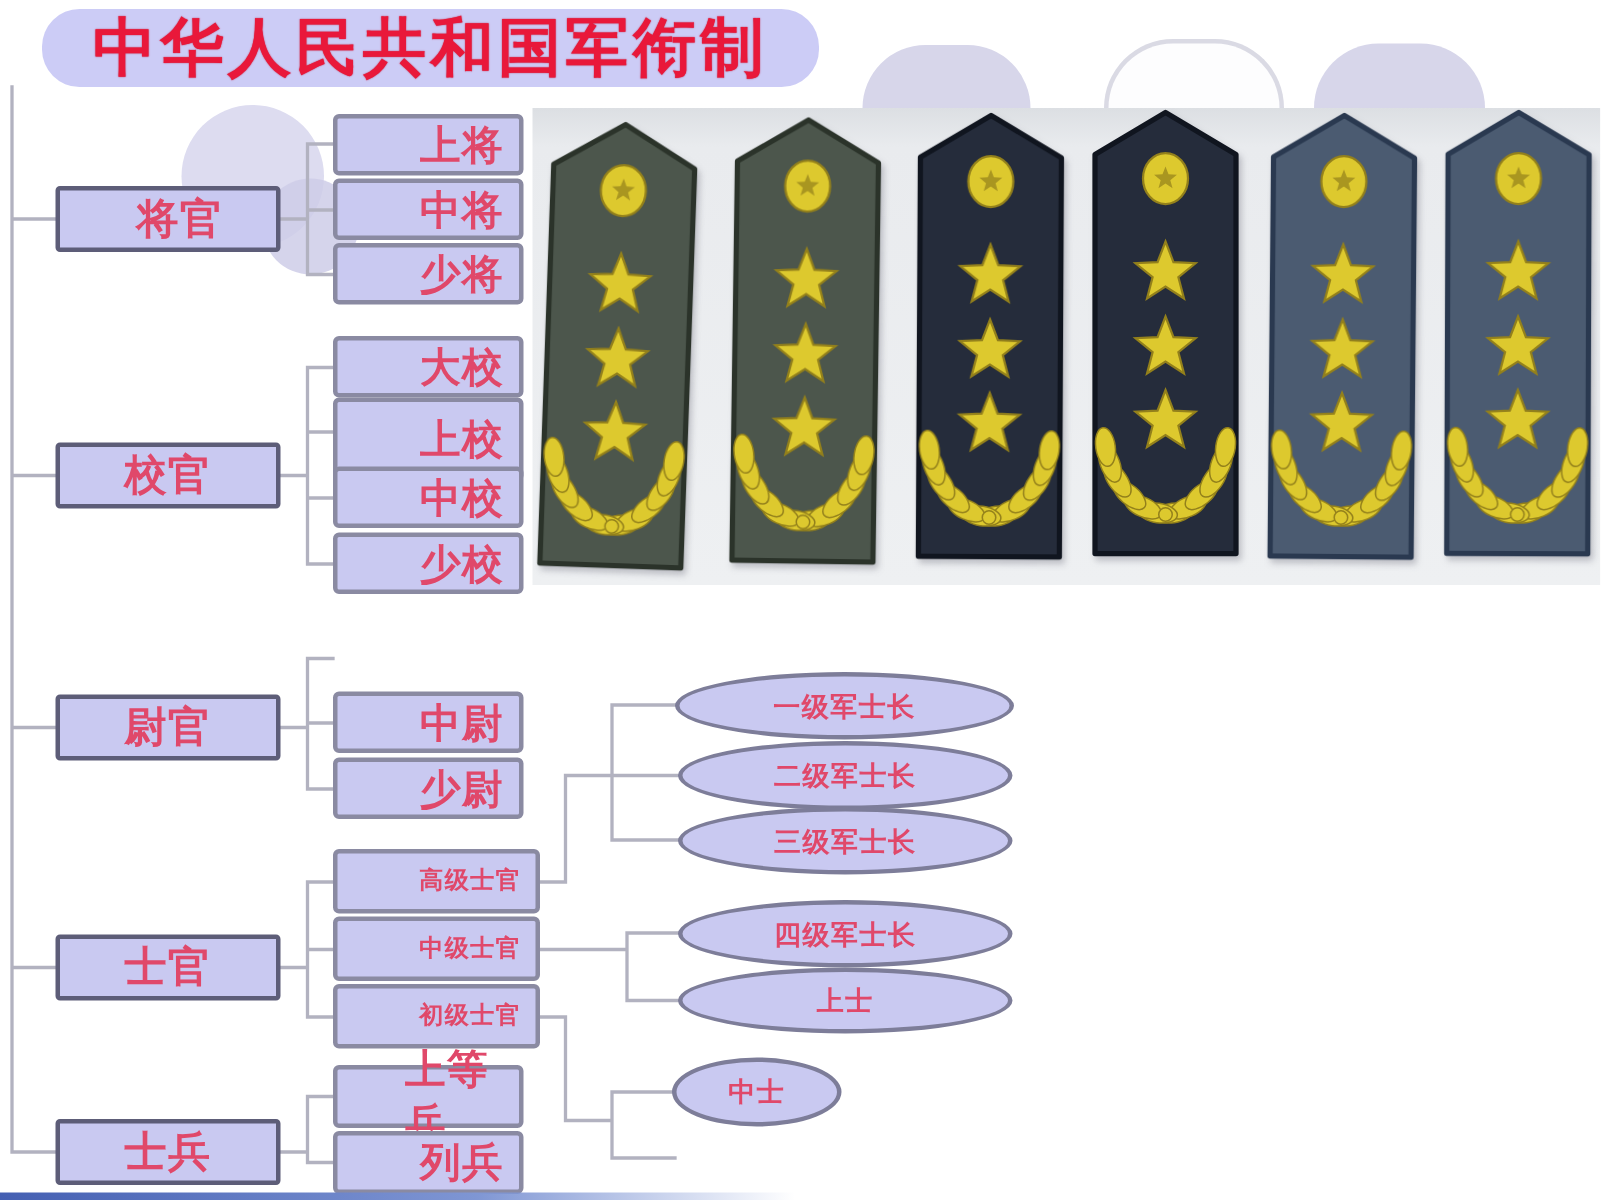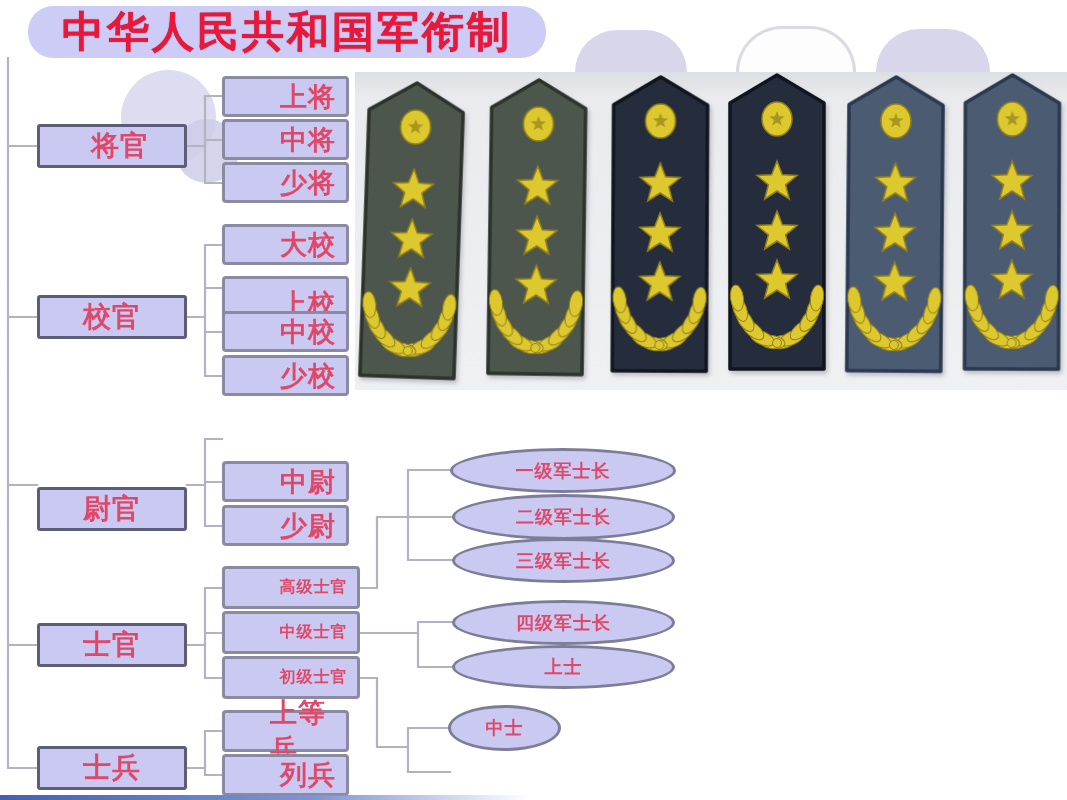--- a/index.html
+++ b/index.html
@@ -69,30 +69,30 @@
       M360 588 H377 M377 588 V517 M377 517 H408 M408 470 V560 M408 470 H450 M408 517 H452 M408 560 H452
       M360 633 H418 M418 622 V667 M418 622 H452 M418 667 H452
       M360 678 H377 M377 678 V747 M377 747 H408 M408 728 V772 M408 728 H448 M408 772 H450
     "></path>
   </svg>
 
   <div id="page-title">中华人民共和国军衔制</div>
 
   <div class="node cat" style="left:37px;top:124px;width:150px;height:44px;padding-left:16px;">将官</div>
   <div class="node cat" style="left:37px;top:295px;width:150px;height:44px;">校官</div>
-  <div class="node cat" style="left:37px;top:463px;width:150px;height:44px;margin-top:24px;">尉官</div>
+  <div class="node cat" style="left:37px;top:463px;width:150px;height:44px;">尉官</div>
   <div class="node cat" style="left:37px;top:623px;width:150px;height:44px;">士官</div>
   <div class="node cat" style="left:37px;top:746px;width:150px;height:44px;">士兵</div>
 
   <div class="node rank" style="left:222px;top:76px;width:127px;height:41px;">上将</div>
   <div class="node rank" style="left:222px;top:119px;width:127px;height:41px;">中将</div>
   <div class="node rank" style="left:222px;top:162px;width:127px;height:41px;">少将</div>
 
   <div class="node rank" style="left:222px;top:224px;width:127px;height:41px;">大校</div>
-  <div class="node rank" style="left:222px;top:276px;width:127px;height:56px;">上校</div>
+  <div class="node rank" style="left:222px;top:265px;width:127px;height:56px;">上校</div>
   <div class="node rank" style="left:222px;top:311px;width:127px;height:41px;">中校</div>
   <div class="node rank" style="left:222px;top:355px;width:127px;height:41px;">少校</div>
 
   <div class="node rank" style="left:222px;top:461px;width:127px;height:41px;">中尉</div>
   <div class="node rank" style="left:222px;top:505px;width:127px;height:41px;">少尉</div>
 
   <div class="node rank rank4" style="left:222px;top:566px;width:138px;height:43px;">高级士官</div>
   <div class="node rank rank4" style="left:222px;top:611px;width:138px;height:43px;">中级士官</div>
   <div class="node rank rank4" style="left:222px;top:656px;width:138px;height:43px;text-align:right;">初级士官</div>
 

